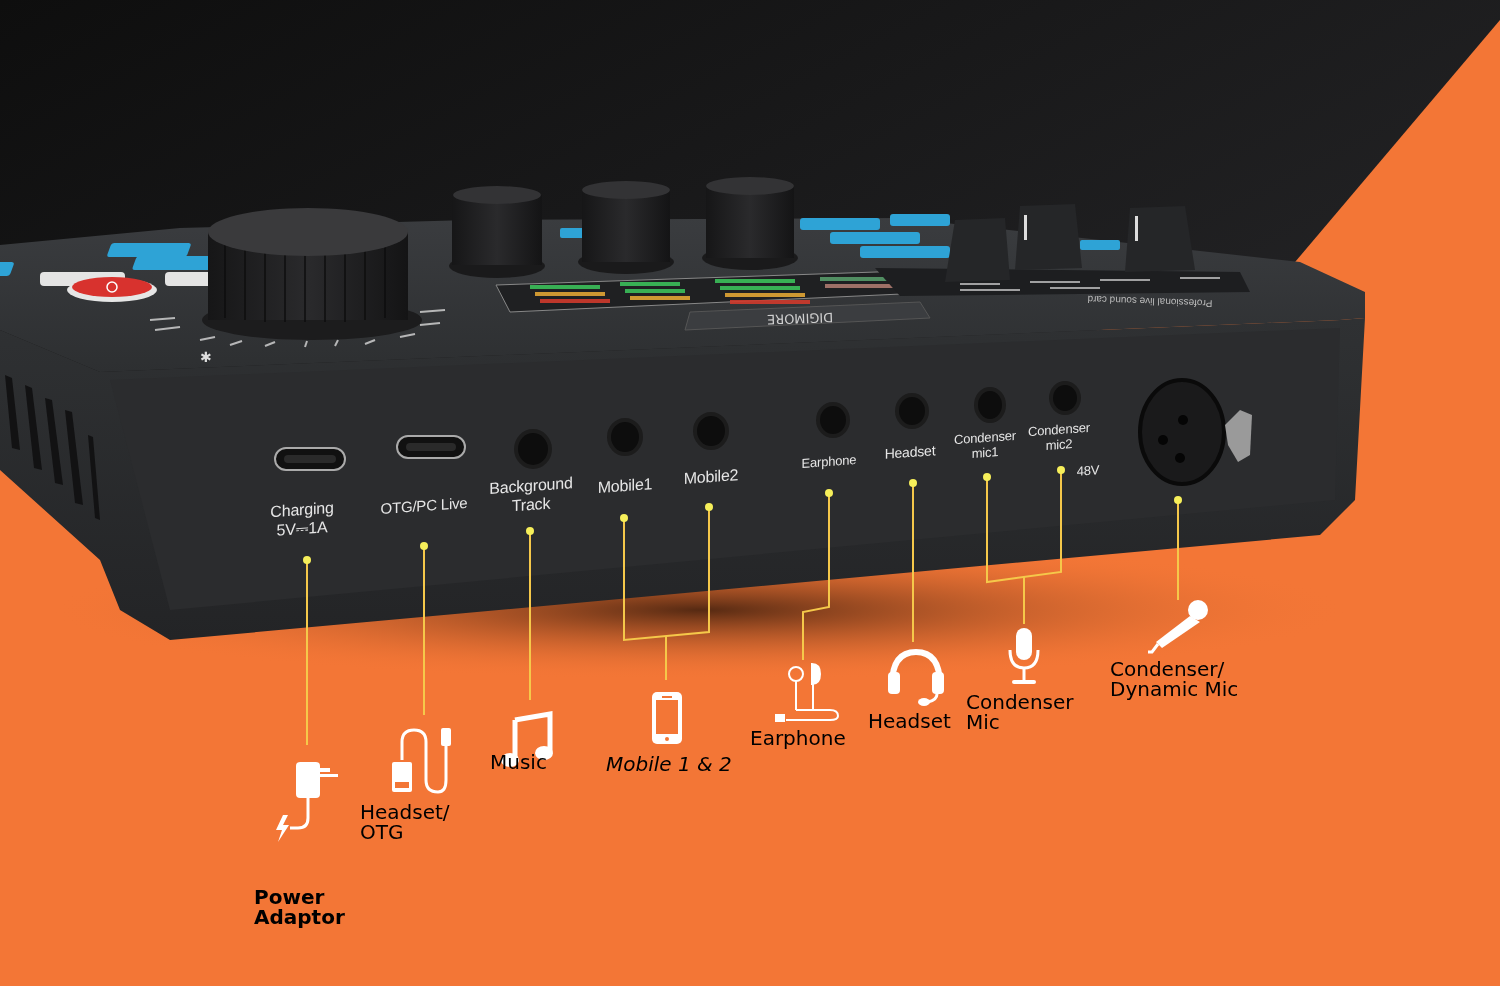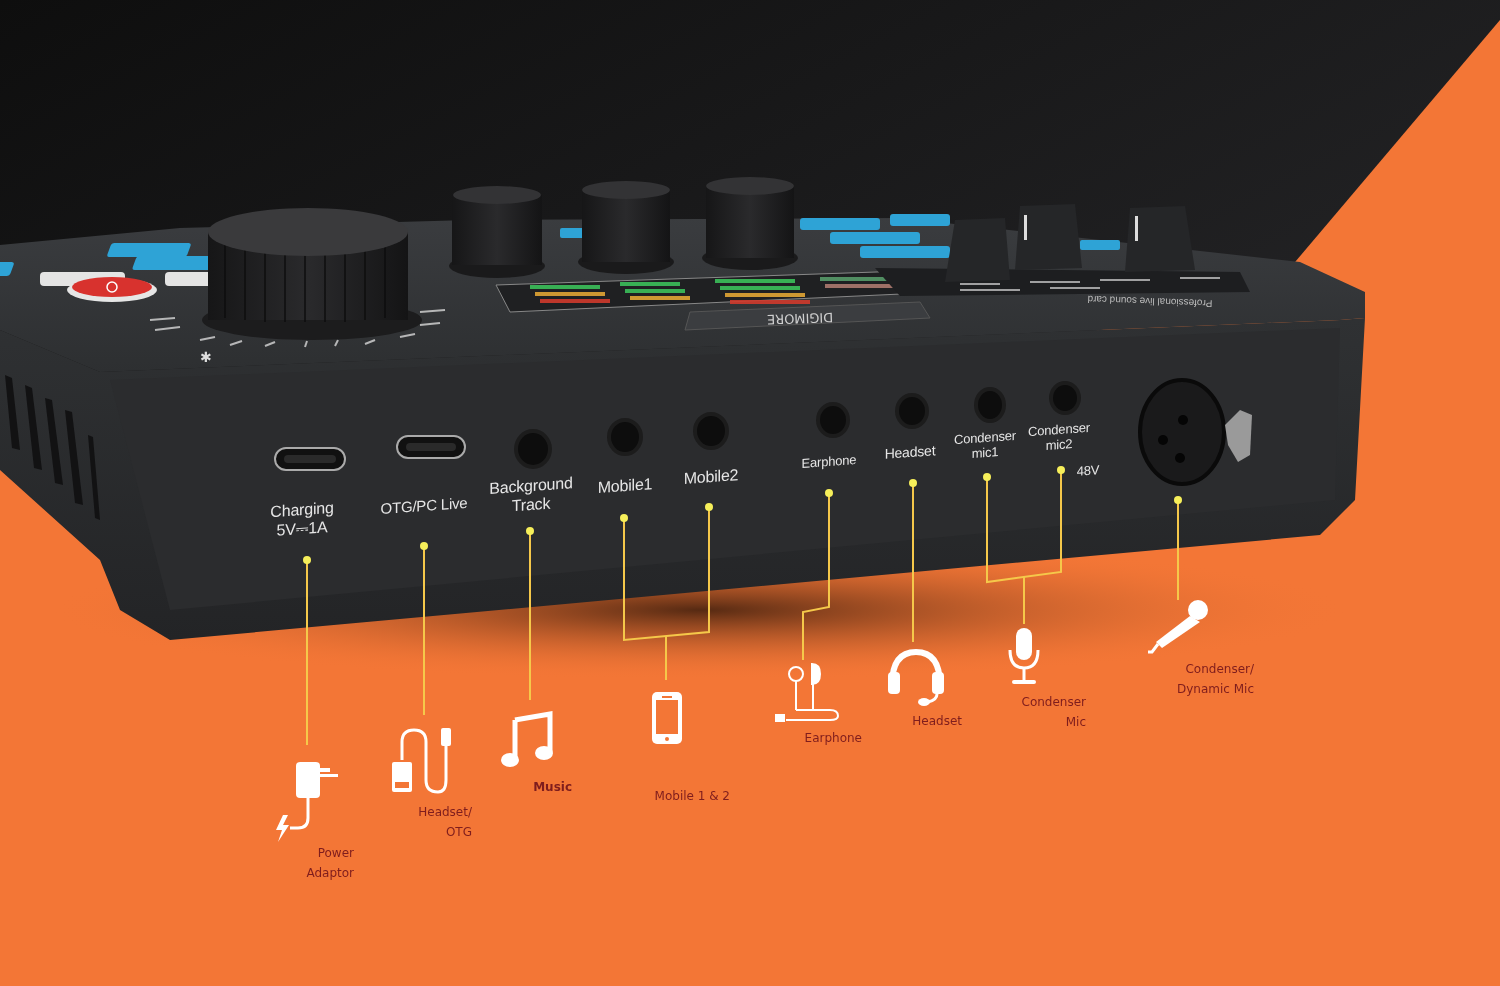--- a/index.html
+++ b/index.html
@@ -1,20 +1,20 @@
 <!DOCTYPE html>
 <html><head>
 <meta charset="utf-8">
 <style>
   html, body { margin:0; padding:0; }
   body { width:1500px; height:986px; position:relative; overflow:hidden; background:#f37636; font-family:"Liberation Sans", sans-serif; }
   .bg-dark { position:absolute; left:0; top:0; width:1500px; height:986px; }
   .stage { position:absolute; left:0; top:0; width:1500px; height:986px; }
   .port-label { position:absolute; color:#e6e6e6; font-family:"Liberation Sans", sans-serif; font-size:16px; text-align:center; line-height:19px; transform:skewY(-4deg); letter-spacing:-0.2px; white-space:pre; }
-  .acc-label { position:absolute; color:#7f1d1d; font-family:"DejaVu Sans", sans-serif; font-size:12px; text-align:right; line-height:20px; white-space:pre; }
+  .acc-label { position:absolute; color:#000000; font-family:"DejaVu Sans", sans-serif; font-size:20px; text-align:left; line-height:20px; white-space:pre; }
 </style>
 </head>
 <body>
 
 <svg class="bg-dark" viewBox="0 0 1500 986" width="1500" height="986">
   <defs>
     <linearGradient id="darkg" x1="0" y1="0" x2="1" y2="0.6">
       <stop offset="0" stop-color="#0e0e0e"></stop>
       <stop offset="1" stop-color="#232325"></stop>
     </linearGradient>
@@ -286,24 +286,24 @@
 <div class="port-label" style="left:590px;top:476px;width:70px;">Mobile1</div>
 <div class="port-label" style="left:676px;top:467px;width:70px;">Mobile2</div>
 <div class="port-label" style="left:796px;top:452px;width:66px;font-size:13px;">Earphone</div>
 <div class="port-label" style="left:880px;top:443px;width:60px;font-size:14px;">Headset</div>
 <div class="port-label" style="left:950px;top:430px;width:70px;font-size:13px;line-height:15px;">Condenser
 mic1</div>
 <div class="port-label" style="left:1024px;top:422px;width:70px;font-size:13px;line-height:15px;">Condenser
 mic2</div>
 <div class="port-label" style="left:1072px;top:461px;width:32px;font-size:13px;">48V</div>
 
-<div class="acc-label" style="left:254px;top:843px;width:100px;">Power
+<div class="acc-label" style="left:254px;top:887px;width:100px;font-weight:bold;">Power
 Adaptor</div>
 <div class="acc-label" style="left:360px;top:802px;width:112px;">Headset/
 OTG</div>
-<div class="acc-label" style="left:490px;top:777px;width:82px;font-weight:bold;">Music</div>
-<div class="acc-label" style="left:606px;top:786px;width:124px;">Mobile 1 &amp; 2</div>
+<div class="acc-label" style="left:490px;top:752px;width:82px;">Music</div>
+<div class="acc-label" style="left:606px;top:754px;width:124px;font-style:italic;">Mobile 1 &amp; 2</div>
 <div class="acc-label" style="left:750px;top:728px;width:112px;">Earphone</div>
 <div class="acc-label" style="left:868px;top:711px;width:94px;">Headset</div>
 <div class="acc-label" style="left:966px;top:692px;width:120px;">Condenser
 Mic</div>
 <div class="acc-label" style="left:1110px;top:659px;width:144px;">Condenser/
 Dynamic Mic</div>
 
 </body></html>

